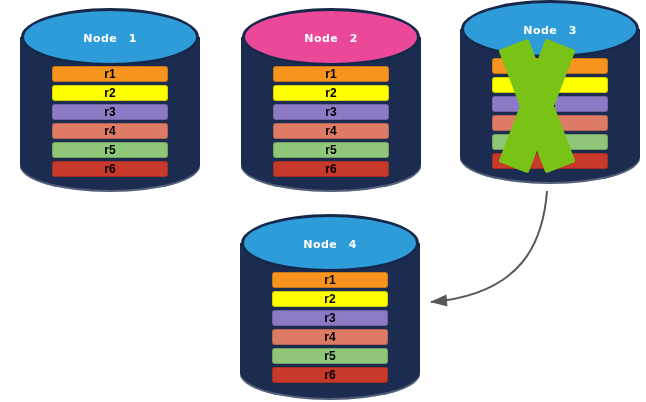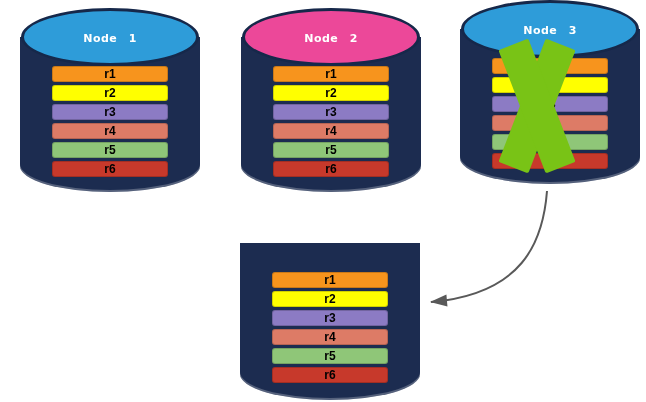--- a/index.html
+++ b/index.html
@@ -135,20 +135,23 @@
       <div class="row" style="background-color: rgb(199, 57, 43);">r6</div>
     </div>
     <div class="x-mark">
       <div class="x-bar a" style="background-color: rgb(121, 195, 22);"></div>
       <div class="x-bar b" style="background-color: rgb(121, 195, 22);"></div>
     </div>
   </div>
 
   <div class="cylinder tall" style="left:240px; top:214px;">
     <div class="cyl-body" style="background-color: rgb(28, 44, 80);"></div>
+    <div class="cyl-top" style="background-color: rgb(46, 156, 217);">
+      <span class="node-label">Node 4</span>
+    </div>
     <div class="rows">
       <div class="row" style="background-color: rgb(247, 148, 29);">r1</div>
       <div class="row" style="background-color: rgb(255, 255, 0);">r2</div>
       <div class="row" style="background-color: rgb(140, 123, 196);">r3</div>
       <div class="row" style="background-color: rgb(221, 123, 102);">r4</div>
       <div class="row" style="background-color: rgb(143, 198, 120);">r5</div>
       <div class="row" style="background-color: rgb(199, 57, 43);">r6</div>
     </div>
   </div>
 

